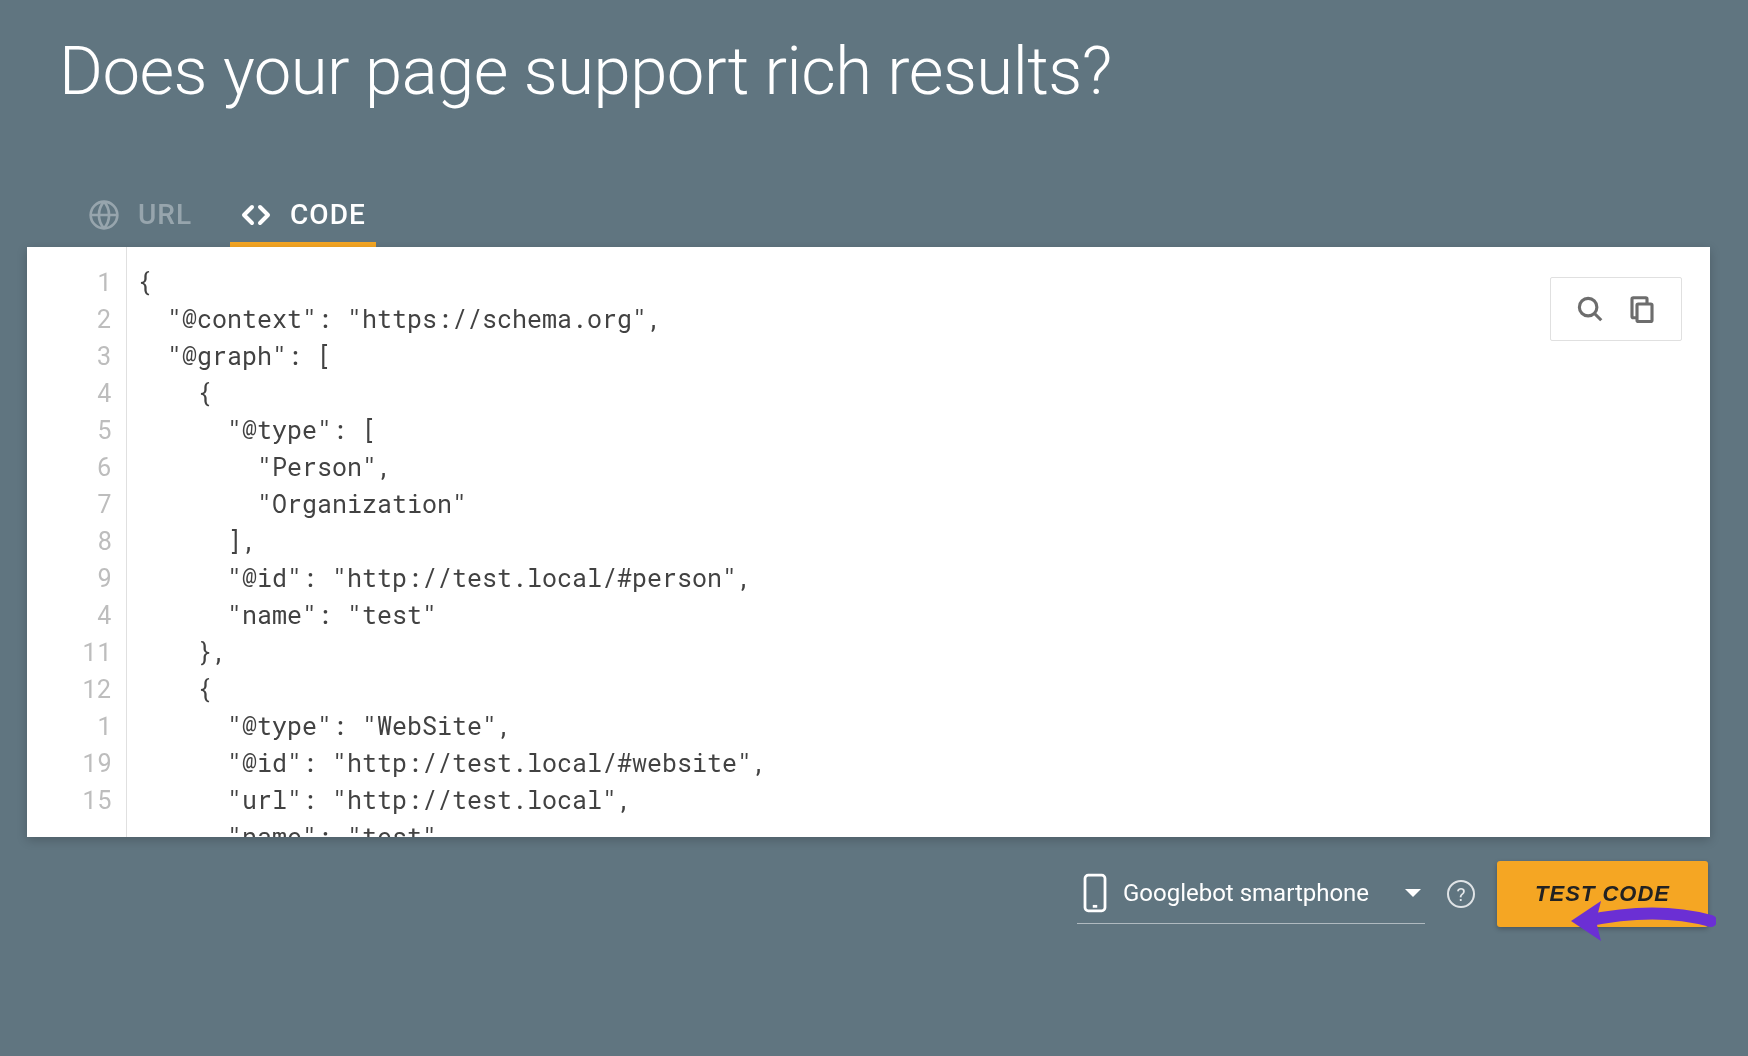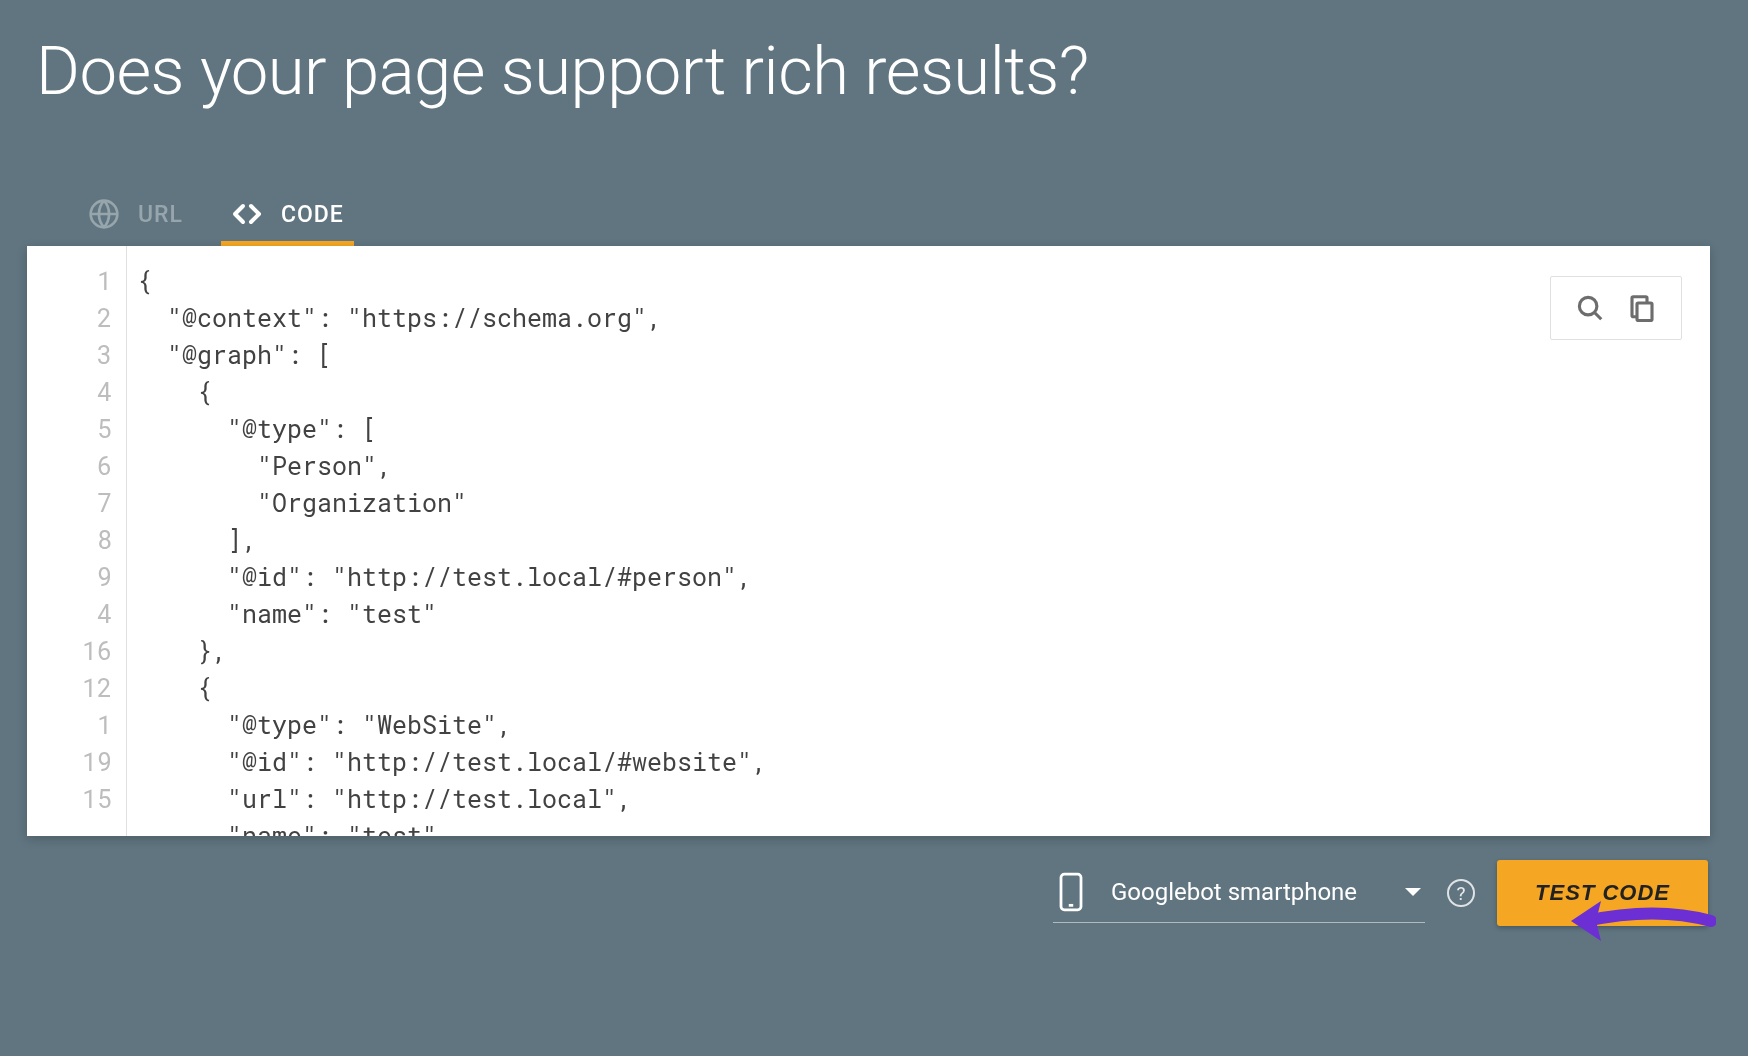--- a/index.html
+++ b/index.html
@@ -13,20 +13,21 @@
       width: 1748px;
       height: 1056px;
       overflow: hidden;
     }
     .heading {
       font-size: 67px;
       font-weight: 300;
       color: #ffffff;
       padding: 32px 0 0 36px;
       letter-spacing: -0.5px;
+      margin-left: 23px;
     }
     .tabs {
       display: flex;
       align-items: center;
       gap: 48px;
       padding: 88px 0 0 88px;
     }
     .tab {
       display: flex;
       align-items: center;
@@ -52,21 +53,21 @@
       background: #f5a623;
     }
     .tab-icon {
       width: 32px;
       height: 32px;
       display: flex;
       align-items: center;
       justify-content: center;
     }
     .tab-label {
-      font-size: 23px;
+      font-size: 28px;
       font-weight: 500;
       letter-spacing: 1px;
       color: #ffffff;
     }
     .tab-url .tab-label {
       color: #c5cdd2;
     }
     .code-panel {
       background: #ffffff;
       margin: 2px 38px 0 27px;
@@ -122,21 +123,21 @@
     .bottom-bar {
       display: flex;
       align-items: center;
       justify-content: flex-end;
       padding: 24px 40px 0 0;
       gap: 22px;
     }
     .bot-selector {
       display: flex;
       align-items: center;
-      gap: 26px;
+      gap: 14px;
       border-bottom: 1px solid rgba(255,255,255,0.5);
       padding: 8px 4px 10px 4px;
       cursor: pointer;
     }
     .bot-icon {
       width: 28px;
       height: 40px;
     }
     .bot-label {
       color: #ffffff;
@@ -214,21 +215,21 @@
     <div class="gutter-line">1</div>
     <div class="gutter-line">2</div>
     <div class="gutter-line">3</div>
     <div class="gutter-line">4</div>
     <div class="gutter-line">5</div>
     <div class="gutter-line">6</div>
     <div class="gutter-line">7</div>
     <div class="gutter-line">8</div>
     <div class="gutter-line">9</div>
     <div class="gutter-line">4</div>
-    <div class="gutter-line">16</div>
+    <div class="gutter-line">11</div>
     <div class="gutter-line">12</div>
     <div class="gutter-line">1</div>
     <div class="gutter-line">19</div>
     <div class="gutter-line">15</div>
   </div>
   <div class="code-content" id="code-lines">{
   "@context": "https://schema.org",
   "@graph": [
     {
       "@type": [

